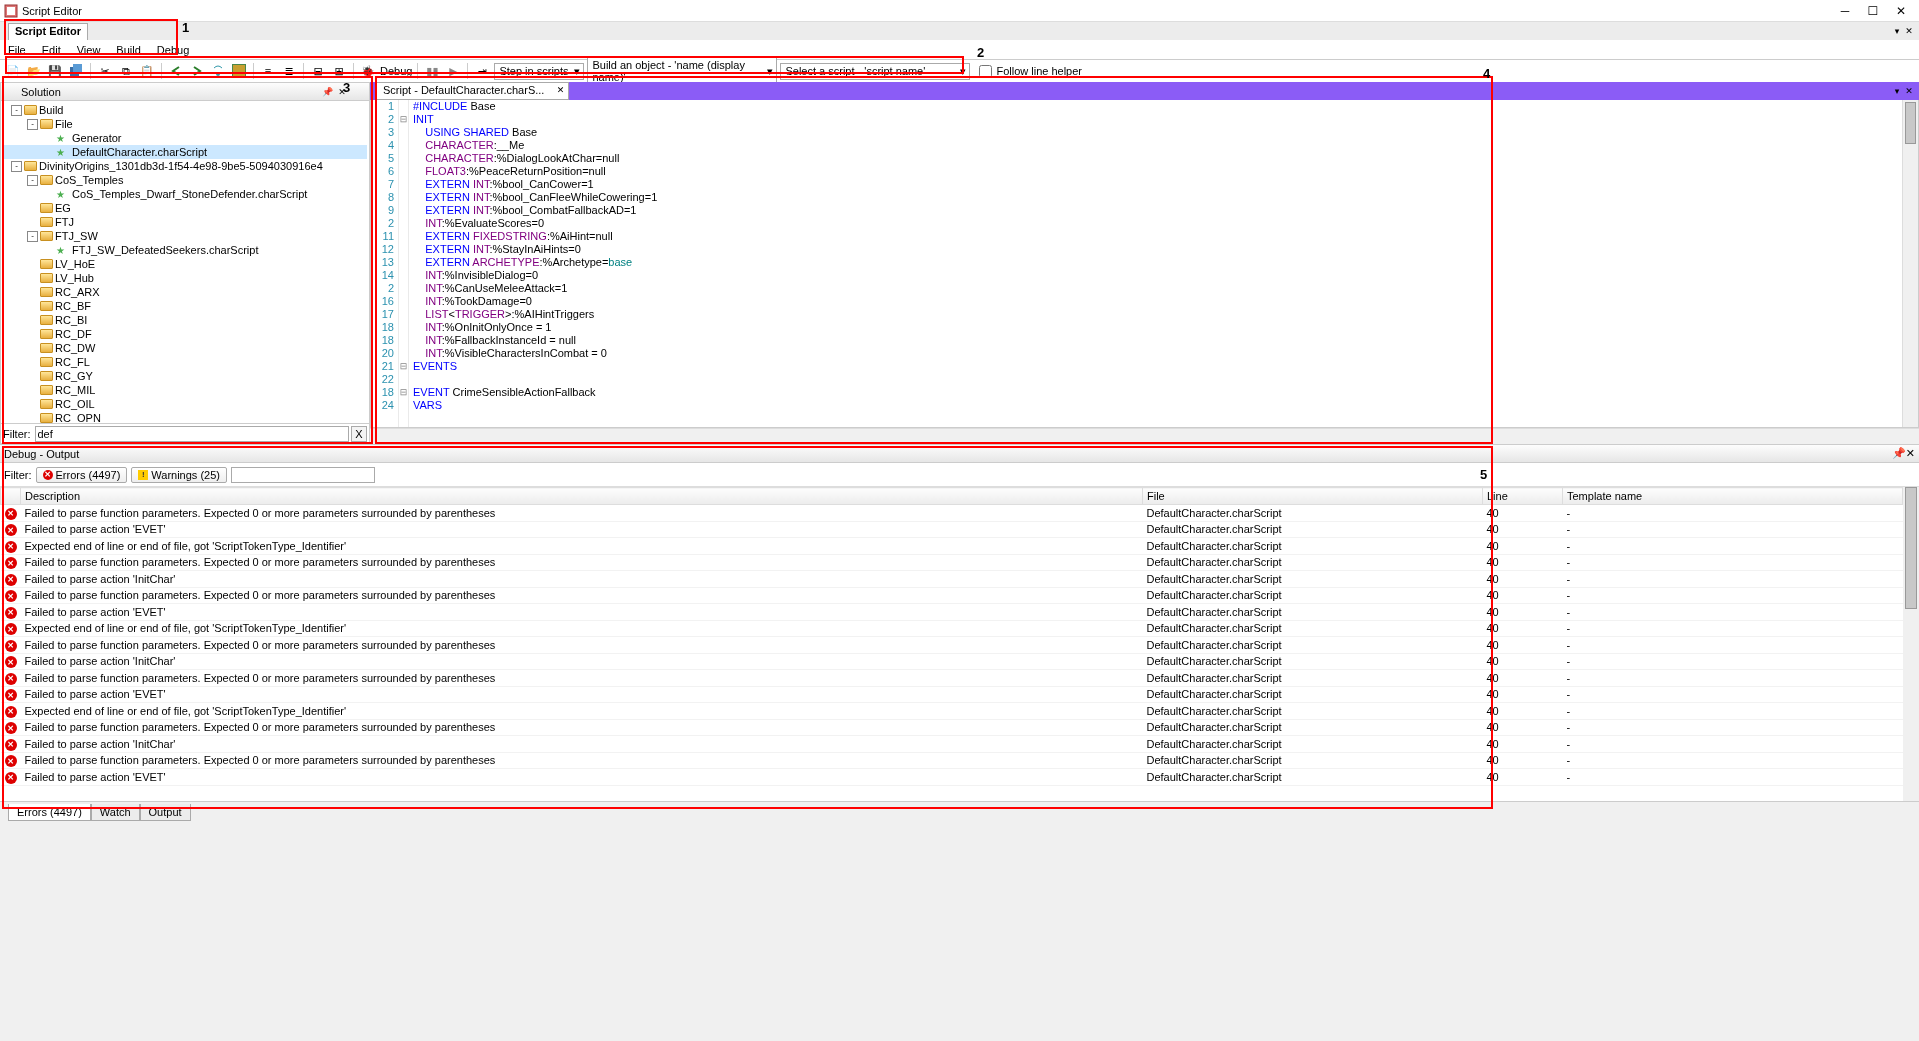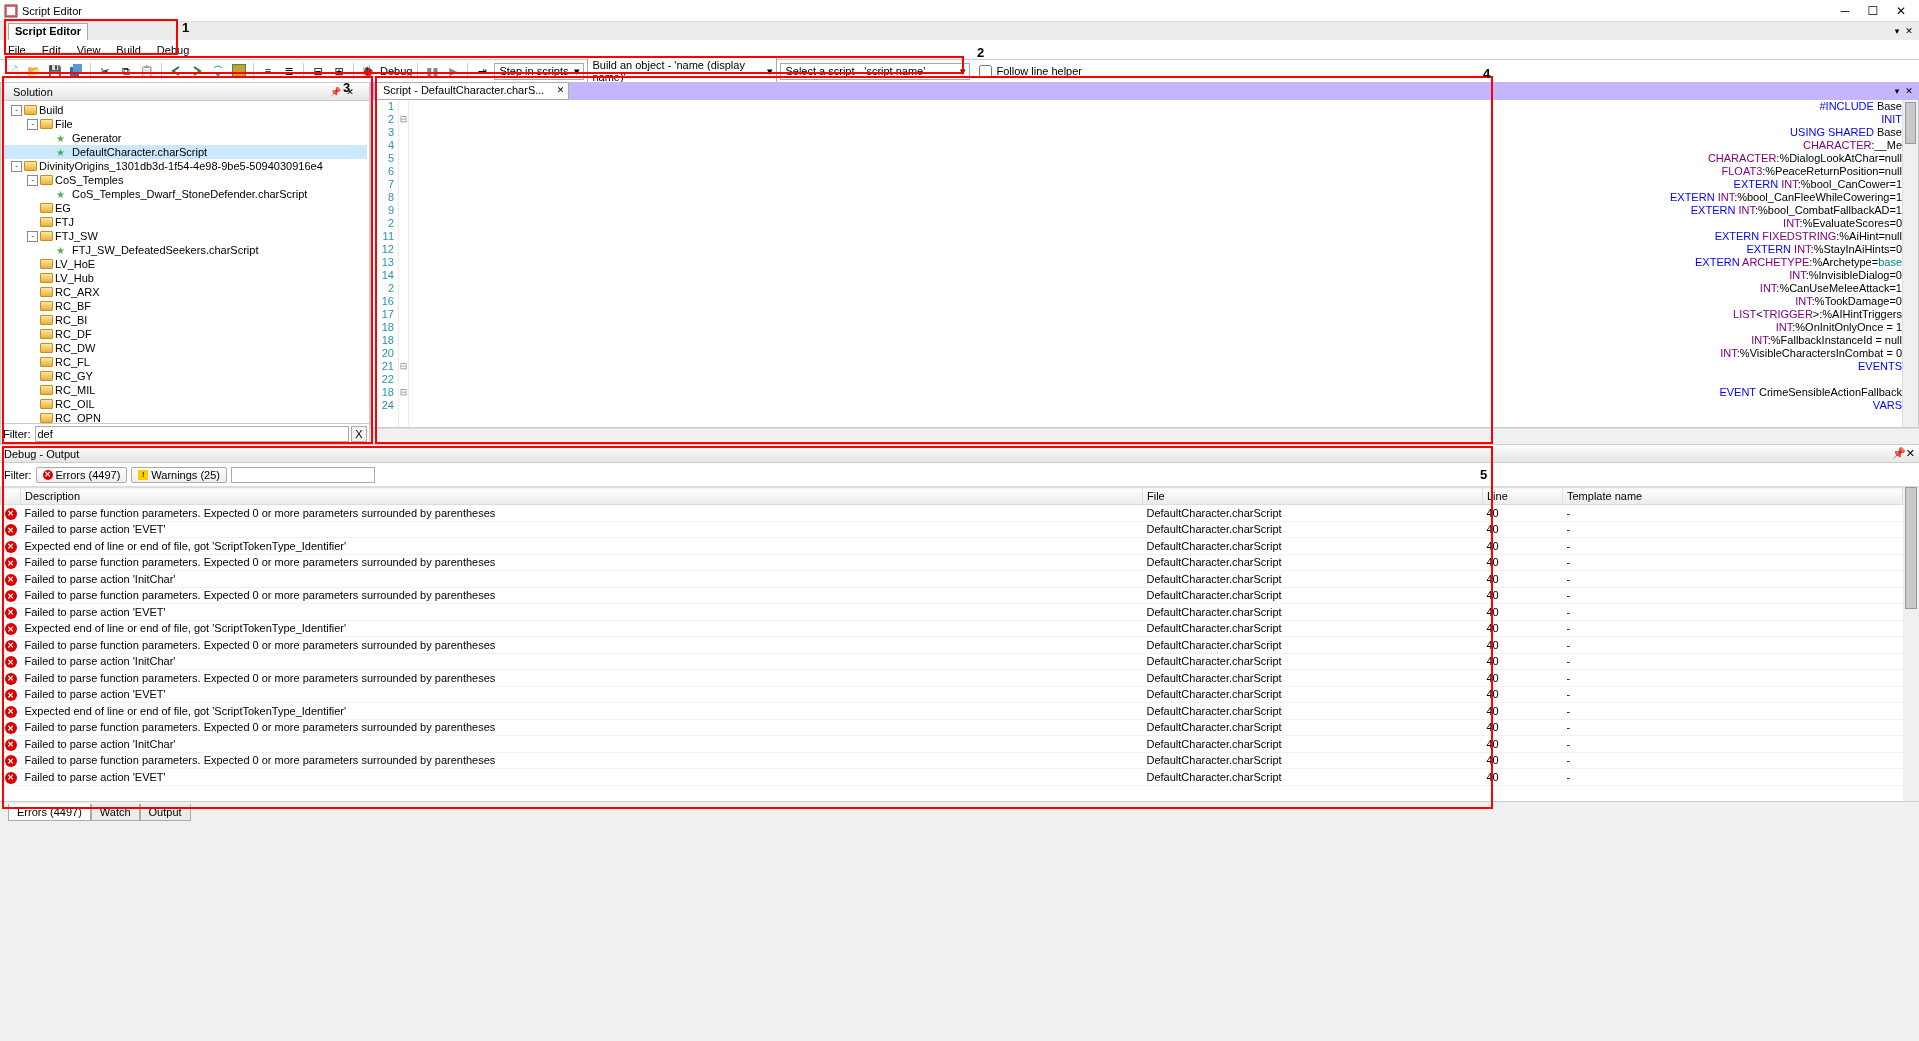--- a/index.html
+++ b/index.html
@@ -22,50 +22,50 @@
 .toolbar { height: 22px; background: #fff; display: flex; align-items: center; gap: 3px; padding: 0 4px; }
 .tb-btn { width: 18px; height: 18px; display: flex; align-items: center; justify-content: center; }
 .tb-sep { width: 1px; height: 16px; background: #ccc; margin: 0 2px; }
 .tb-combo { border: 1px solid #aaa; padding: 1px 4px; background: #fff; display: flex; align-items: center; justify-content: space-between; }
 .tb-check { display: flex; align-items: center; gap: 4px; margin-left: 6px; }
 .mini-close { display: flex; margin-left: auto; gap: 0; }
 .mini-close span { width:12px; height:12px; display:inline-flex;align-items:center;justify-content:center;font-size:9px;}
 
 .workspace { display: flex; height: 362px; }
 .solution-panel { width: 370px; background: #fff; display: flex; flex-direction: column; border: 1px solid #ccc; }
-.panel-header { height: 18px; background: linear-gradient(#fdfdfd,#e6e6e6); border-bottom: 1px solid #ccc; display: flex; align-items: center; padding: 0 12px; font-weight: normal; }
+.panel-header { height: 18px; background: linear-gradient(#fdfdfd,#e6e6e6); border-bottom: 1px solid #ccc; display: flex; align-items: center; padding: 0 20px; font-weight: normal; }
 .panel-header .spacer { flex: 1; }
 .panel-header .hbtn { width: 14px; height: 14px; display: inline-flex; align-items: center; justify-content: center; font-size: 9px; }
 .tree { flex: 1; overflow: auto; padding: 2px; }
 .tree-row { display: flex; align-items: center; height: 14px; white-space: nowrap; }
 .tree-indent { display: inline-block; }
 .tree-toggle { width: 11px; height: 11px; border: 1px solid #888; display: inline-flex; align-items: center; justify-content: center; font-size: 8px; line-height: 1; margin-right: 2px; background: #fff; }
 .tree-icon { width: 14px; height: 12px; display: inline-block; margin-right: 2px; }
 .folder-icon { background: linear-gradient(#ffe699,#e8b040); border: 1px solid #c89020; border-radius: 1px; width:13px; height:10px; }
 .script-icon::before { content:"★"; color:#4CAF50; font-size:10px; }
 .tree-label { }
 .tree-row.selected { background: #cce8ff; }
 .filter-row { height: 20px; border-top: 1px solid #ccc; display: flex; align-items: center; padding: 2px; gap: 2px; }
 .filter-row label { margin-right: 2px; }
 .filter-row input { flex: 1; border: 1px solid #aaa; padding: 1px 2px; }
 .filter-row .clear { width: 16px; height: 16px; border: 1px solid #aaa; background:#f4f4f4; display:flex;align-items:center;justify-content:center; }
 
 .editor-panel { flex: 1; display: flex; flex-direction: column; }
-.editor-tabstrip { height: 18px; display: flex; background: #c4b5fd; }
+.editor-tabstrip { height: 18px; display: flex; background: #8b5cf6; }
 .editor-tab { background: #fff; border: 1px solid #aaa; padding: 1px 24px 1px 6px; position:relative; }
 .editor-tab .close-x { position:absolute; right:4px; top:2px; font-size:9px; }
 .editor-tabstrip .spacer { flex:1; }
 .build-status { height: 20px; background: linear-gradient(#fdfdfd,#e6e6e6); border: 1px solid #ccc; display: flex; align-items: center; padding: 0 6px; gap: 6px; }
 .build-status .status-icon { color: #d00; font-weight: bold; }
 .code-area { flex: 1; background: #fff; border: 1px solid #ccc; border-top:none; overflow: hidden; font-family: "Consolas", monospace; font-size: 12px; position:relative; display:flex; }
 .gutter { width: 28px; background: #fff; border-right: 1px solid #eaeaea; color: #2b91af; text-align: right; padding-right: 4px; }
 .gutter div { height: 13px; line-height:13px; }
 .fold-gutter { width:10px; border-right:1px solid #eaeaea; color:#888; }
 .fold-gutter div { height:13px; line-height:13px; text-align:center; font-size:9px; }
-.code-lines { flex:1; white-space: pre; color:#000;text-align:right; }
+.code-lines { flex:1; white-space: pre; color:#000; }
 .code-lines div { height:13px; line-height:13px; }
 .kw-blue { color:#0000ff; }
 .kw-purple { color:#800080; }
 .kw-teal { color:#008080; }
 .code-scroll-v { width:16px; background:#f0f0f0; border-left:1px solid #ddd; position:relative; }
 .code-scroll-v::after { content:""; position:absolute; top:2px; left:2px; right:2px; height:40px; background:#c8c8c8; border:1px solid #999; }
 .code-scroll-h { height:16px; background:#f0f0f0; border-top:1px solid #ddd; }
 
 .debug-output { background:#fff; border-top:1px solid #ccc; display:flex; flex-direction:column; height: 357px;}
 .debug-header { height: 18px; background: linear-gradient(#fdfdfd,#e6e6e6); border-bottom: 1px solid #ccc; display:flex; align-items:center; padding:0 4px; }

